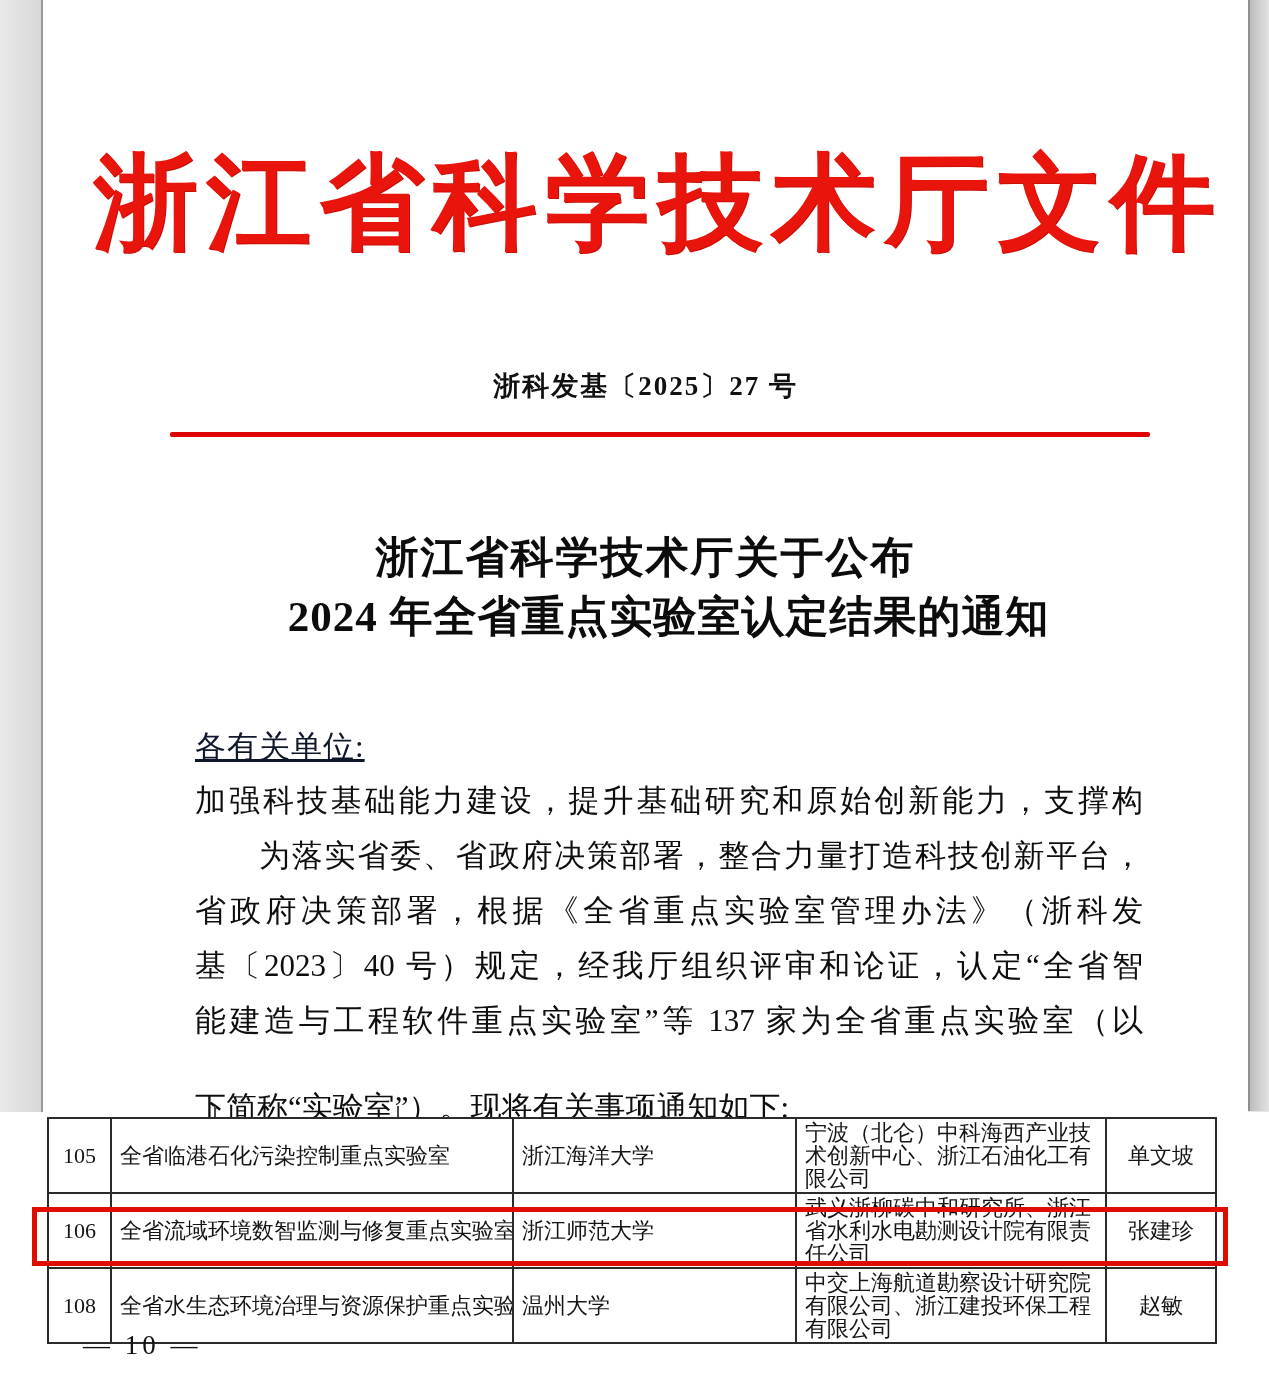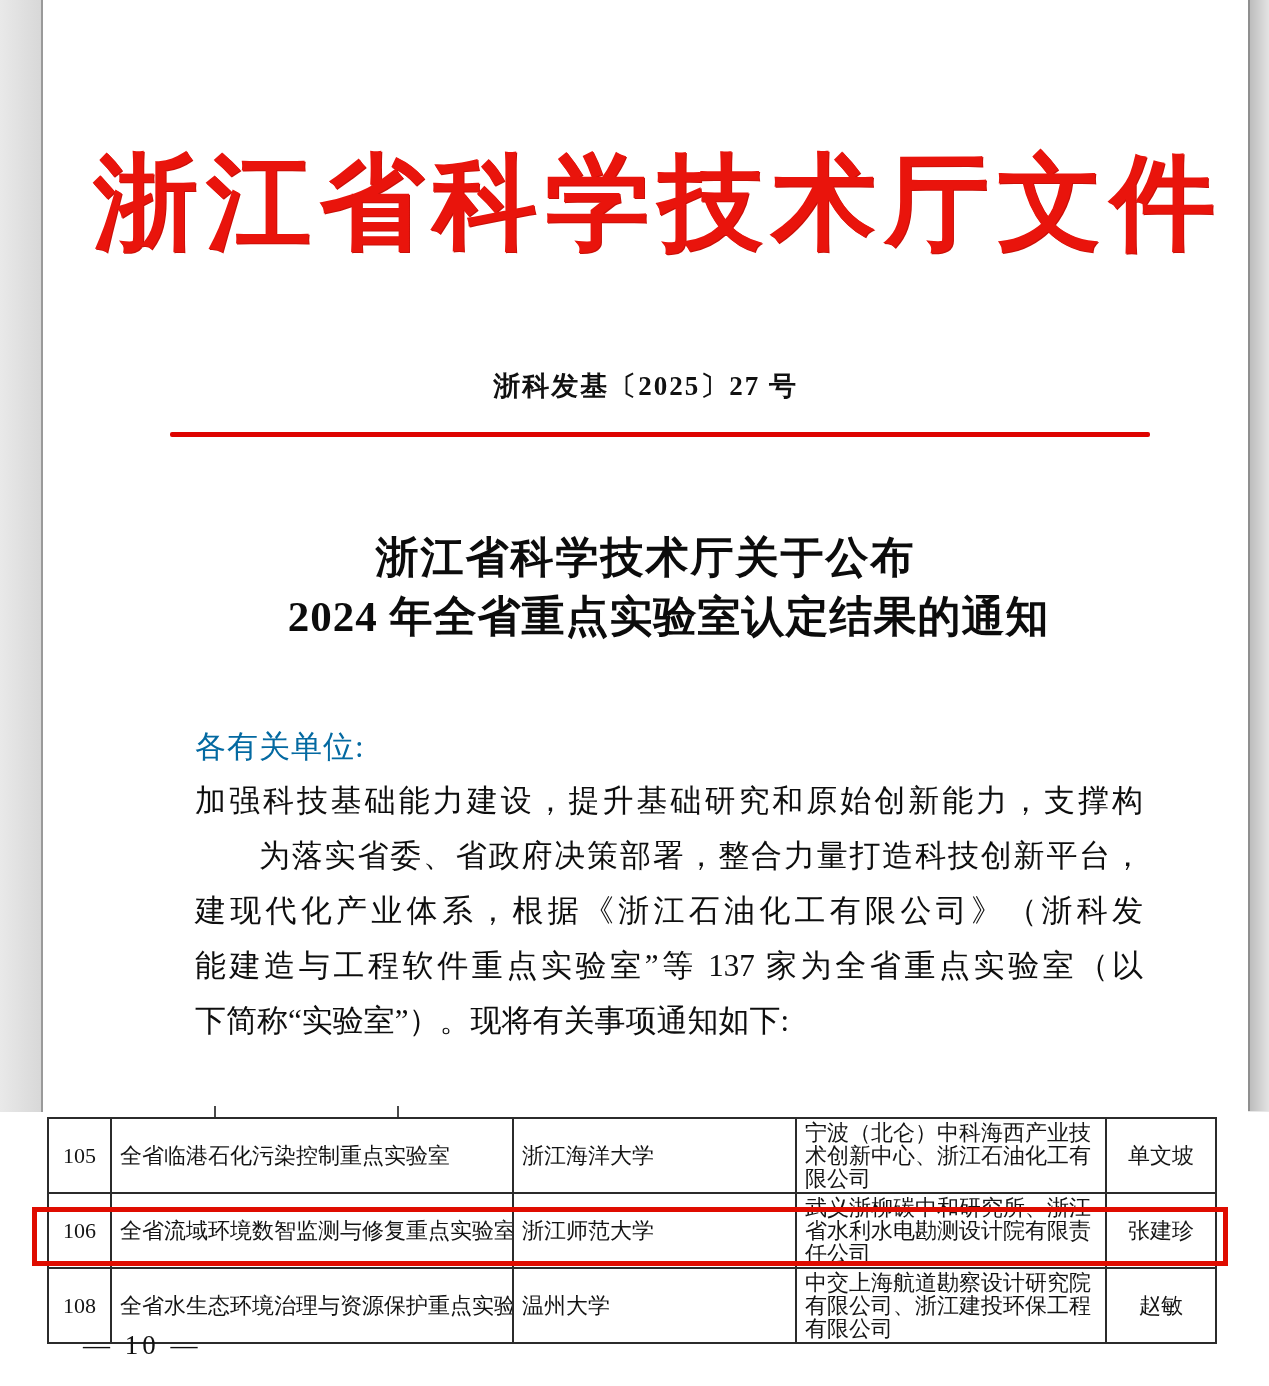--- a/index.html
+++ b/index.html
@@ -54,32 +54,32 @@
     color:#0c0c0c;line-height:1.1;white-space:nowrap;
   }
   .notice-title-2{
     position:absolute;left:43px;top:593px;width:1251px;
     text-align:center;font-size:43px;font-weight:800;letter-spacing:1px;
     color:#0c0c0c;line-height:1.1;white-space:nowrap;
   }
   
   .salutation{
     position:absolute;left:195px;top:726px;
-    font-size:31px;color:#0369a1;letter-spacing:1px;
+    font-size:31px;color:#0f172a;letter-spacing:1px;text-decoration:underline;
   }
   .body-block{
     position:absolute;left:195px;top:781px;width:948px;
   }
   .body-line{
     height:55px;font-size:31px;color:#0e0e0e;line-height:40px;
     text-align:justify;text-align-last:justify;white-space:nowrap;
     text-justify:inter-character;
   }
   .body-line.first{text-indent:64px;}
-  .body-line.last{text-align-last:left;white-space:normal;}
+  .body-line.last{text-align-last:left;white-space:normal;margin-top:32px;}
   
   .stub{position:absolute;width:2px;height:12px;background:#4a4a4a;top:1106px;}
   .stub.s1{left:214px;}
   .stub.s2{left:397px;}
   table.results{
     position:absolute;left:47px;top:1117px;width:1168px;
     border-collapse:collapse;table-layout:fixed;
     background:#fff;
   }
   table.results td{
@@ -120,21 +120,22 @@
 <div class="doc-number">浙科发基〔2025〕27 号</div>
 <div class="red-rule"></div>
 
 <div class="notice-title-1">浙江省科学技术厅关于公布</div>
 <div class="notice-title-2">2024 年全省重点实验室认定结果的通知</div>
 
 <div class="salutation">各有关单位:</div>
 <div class="body-block">
   <div class="body-line">加强科技基础能力建设，提升基础研究和原始创新能力，支撑构</div>
   <div class="body-line first">为落实省委、省政府决策部署，整合力量打造科技创新平台，</div>
-  <div class="body-line">建现代化产业体系，根据《浙江石油化工有限公司》（浙科发</div>
+  <div class="body-line">省政府决策部署，根据《全省重点实验室管理办法》（浙科发</div>
+  <div class="body-line">基〔2023〕40 号）规定，经我厅组织评审和论证，认定“全省智</div>
   <div class="body-line">能建造与工程软件重点实验室”等 137 家为全省重点实验室（以</div>
   <div class="body-line last">下简称“实验室”）。现将有关事项通知如下:</div>
 </div>
 
 <div class="stub s1"></div>
 <div class="stub s2"></div>
 
 <table class="results">
   <colgroup>
     <col style="width:63px">

